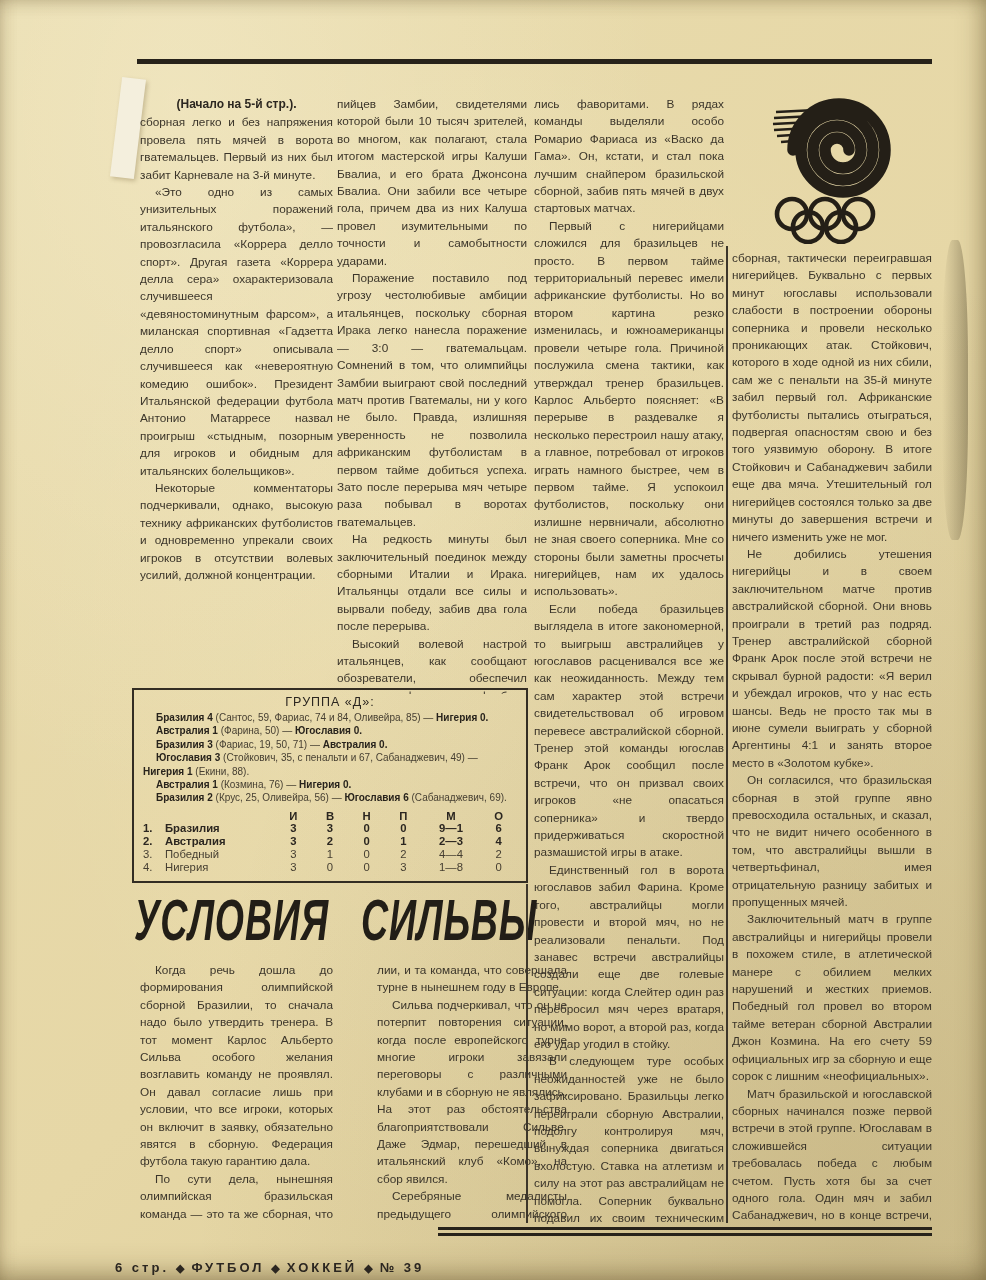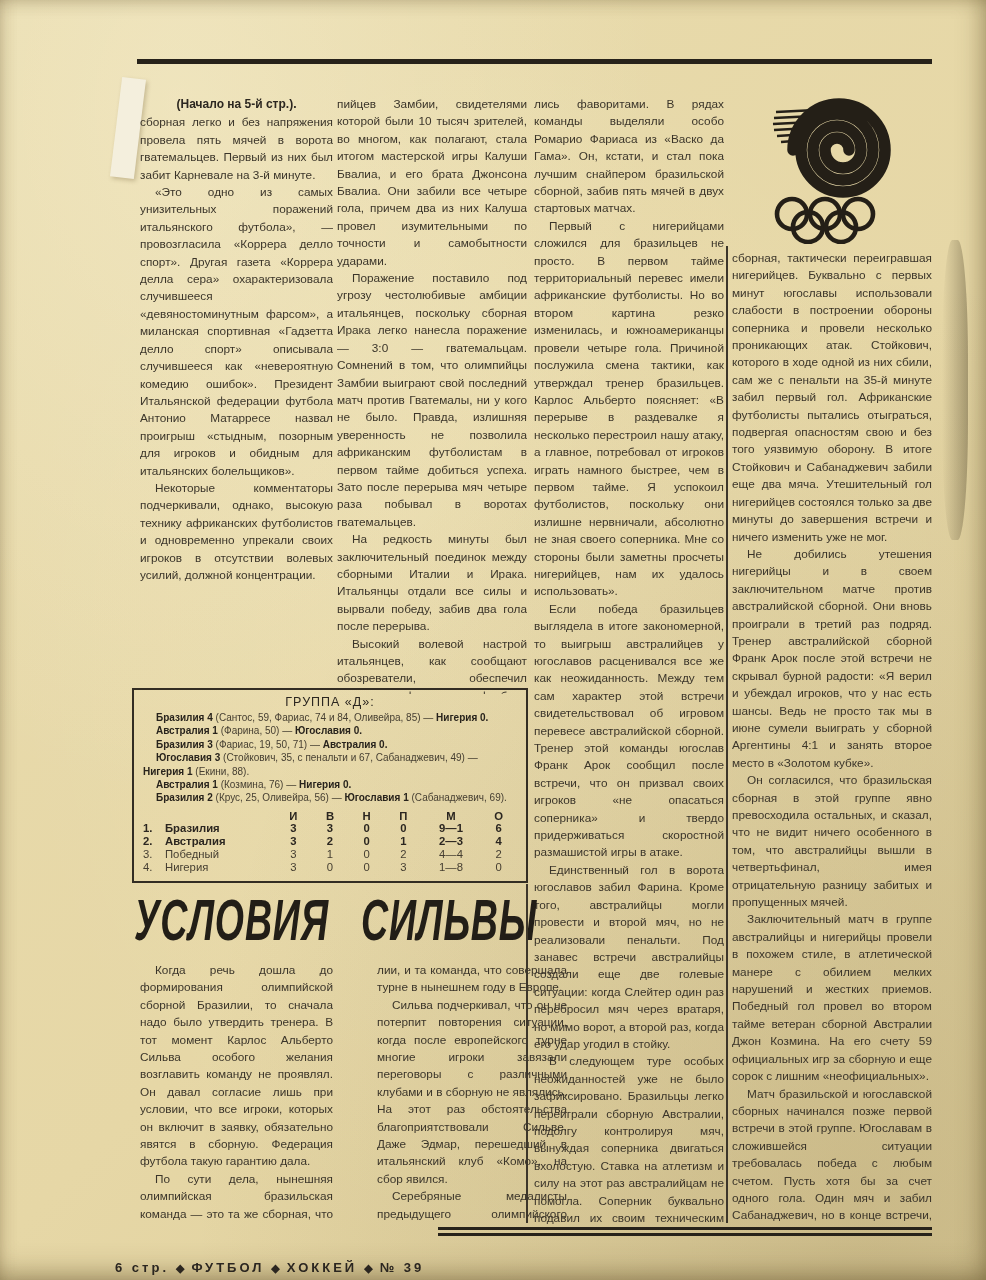--- a/index.html
+++ b/index.html
@@ -116,21 +116,21 @@
   </div>
 
   <div class="group-box">
     <p class="group-title">ГРУППА «Д»:</p>
     <div>
         <p class="result-line"><b>Бразилия 4 </b><span>(Сантос, 59, Фариас, 74 и 84, Оливейра, 85) — </span><b>Нигерия 0.</b></p>
         <p class="result-line"><b>Австралия 1 </b><span>(Фарина, 50) — </span><b>Югославия 0.</b></p>
         <p class="result-line"><b>Бразилия 3 </b><span>(Фариас, 19, 50, 71) — </span><b>Австралия 0.</b></p>
         <p class="result-line"><b>Югославия 3 </b><span>(Стойкович, 35, с пенальти и 67, Сабанаджевич, 49) — </span><b>Нигерия 1 </b><span>(Екини, 88).</span></p>
         <p class="result-line"><b>Австралия 1 </b><span>(Козмина, 76) — </span><b>Нигерия 0.</b></p>
-        <p class="result-line"><b>Бразилия 2 </b><span>(Крус, 25, Оливейра, 56) — </span><b>Югославия 1 </b><span>(Сабанаджевич, 69).</span></p>
+        <p class="result-line"><b>Бразилия 2 </b><span>(Крус, 25, Оливейра, 56) — </span><b>Югославия 6 </b><span>(Сабанаджевич, 69).</span></p>
       </div>
     <div class="standings">
         <div class="st-row st-head">
           <div class="st-pos"></div>
           <div class="st-team"></div>
           <div class="st-val">И</div>
           <div class="st-val">В</div>
           <div class="st-val">Н</div>
           <div class="st-val">П</div>
           <div class="st-val">М</div>

